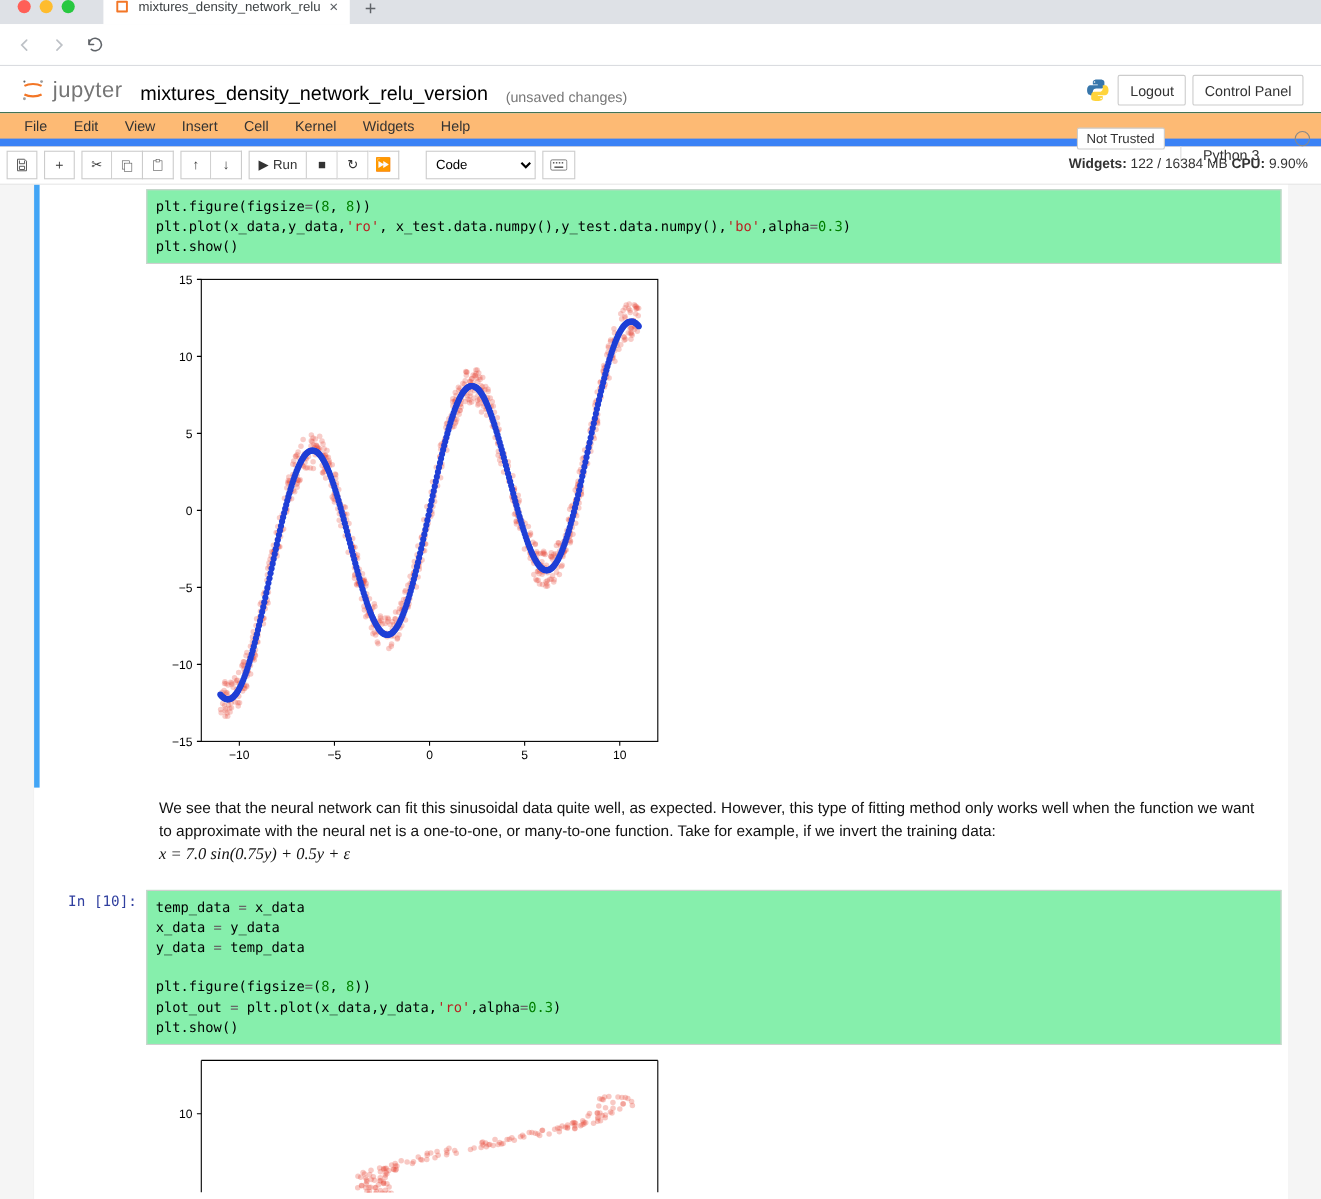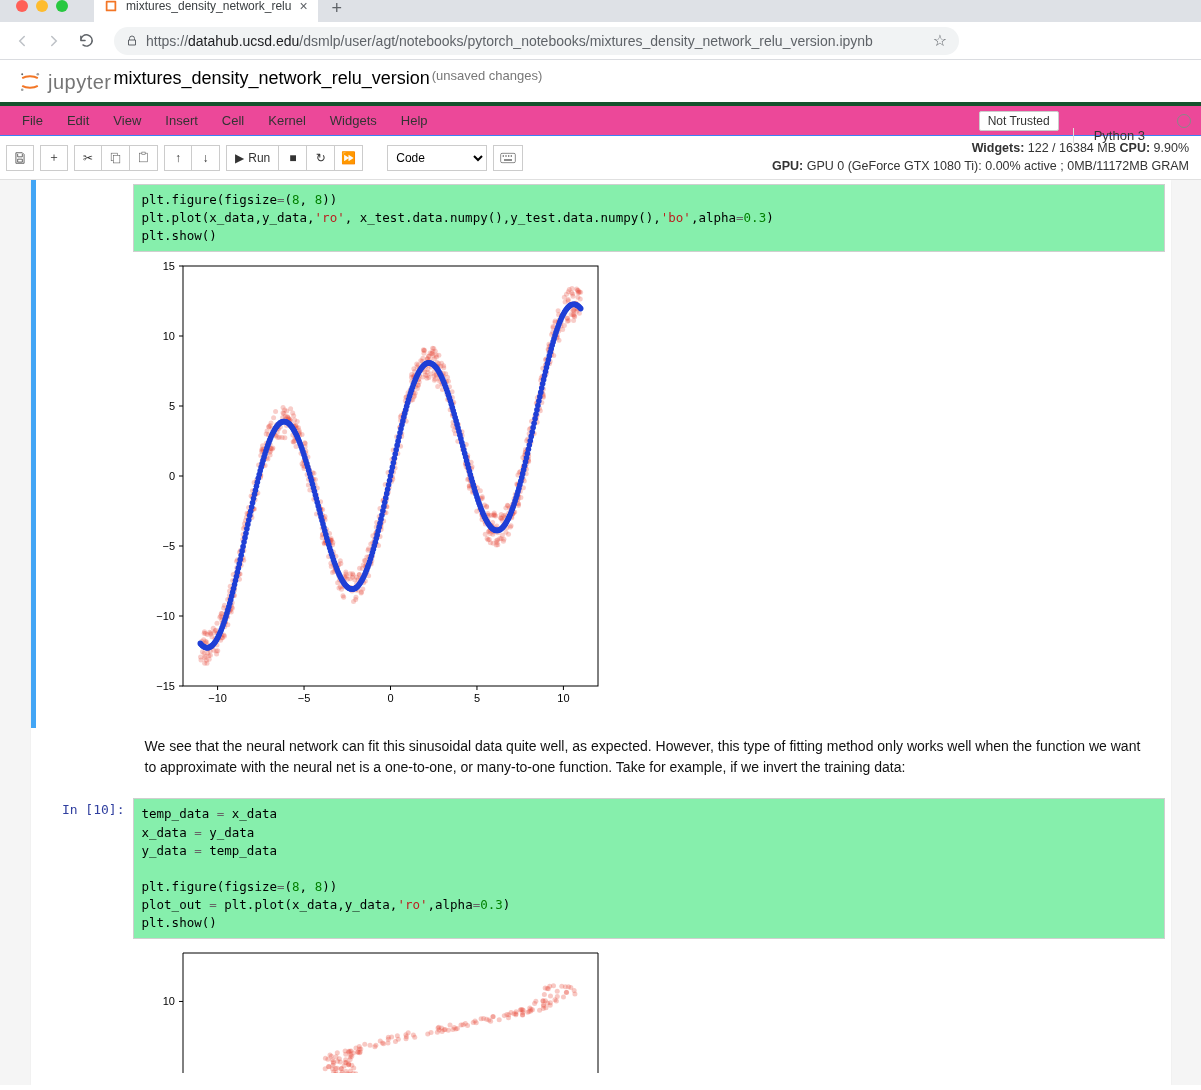--- a/index.html
+++ b/index.html
@@ -22,32 +22,32 @@
     .nav-btn { width: 28px; height: 28px; display: flex; align-items: center; justify-content: center; color: #5f6368; border-radius: 50%; cursor: pointer; }
     .nav-btn.disabled { color: #bdc1c6; }
     .url-field { flex: 1; height: 28px; background: #f1f3f4; border-radius: 14px; display: flex; align-items: center; padding: 0 12px; gap: 8px; font-size: 14px; color: #202124; margin: 0 6px 0 10px; max-width: 845px; }
     .lock { color: #5f6368; font-size: 12px; }
     .url-text { flex: 1; white-space: nowrap; overflow: hidden; color: #5f6368; }
     .url-text .host { color: #202124; }
     .star { color: #5f6368; font-size: 16px; cursor: pointer; }
 
     
     .jup-wrap { background: #fff; }
-    .jup-header { display: flex; align-items: flex-start; padding: 8px 16px 6px 16px; gap: 2px; border-bottom: 4px solid #14532d; }
+    .jup-header { display: flex; align-items: flex-end; padding: 8px 16px 6px 16px; gap: 16px; border-bottom: 1px solid #14532d; }
     .jup-logo { display: flex; align-items: center; gap: 4px; }
     .jup-logo-mark { width: 28px; height: 28px; display:flex; align-items:center; justify-content:center;}
     .jup-logo-text { font-size: 20px; color: #757575; letter-spacing: 0.5px; }
     .nb-name { font-size: 18px; color: #000; }
     .nb-status { font-size: 13px; color: #777; }
     .header-right { margin-left: auto; display: flex; gap: 6px; align-items: center; }
     .py-logo { width: 24px; height: 24px; }
     .hdr-btn { border: 1px solid #ccc; background: #fff; height: 28px; padding: 0 10px; font-size: 13px; color: #333; cursor: pointer; border-radius: 2px; }
 
     
-    .menubar { display: flex; align-items: center; padding: 0 10px; height: 30px; border-bottom: 1px solid #3b82f6; background: #ec4899; }
+    .menubar { display: flex; align-items: flex-start; padding: 0 10px; height: 30px; border-bottom: 7px solid #3b82f6; background: #fdba74; }
     .menu-item { padding: 0 12px; height: 100%; display: flex; align-items: center; font-size: 13px; color: #333; cursor: pointer; }
     .menu-right { margin-left: auto; display: flex; gap: 6px; align-items:center; }
     .trust-btn { border: 1px solid #ccc; padding: 2px 8px; font-size: 12px; color: #333; background:#fff; cursor:pointer; border-radius:2px; }
     .kernel-name { font-size: 13px; color: #333; padding: 0 20px; border-left: 1px solid #ddd; margin-left: 8px; margin-top: 30px; }
     .kernel-dot { width:14px; height:14px; border:1px solid #888; border-radius:50%; margin-left:6px; }
 
     
     .toolbar { display: flex; align-items: center; padding: 4px 6px; border-bottom: 1px solid #e0e0e0; gap: 2px; flex-wrap: nowrap; }
     .tgroup { display: flex; gap: 0; }
     .tbtn { border: 1px solid #ccc; background: #fff; min-width: 28px; height: 26px; padding: 0 6px; display: flex; align-items: center; justify-content: center; font-size: 12px; color: #333; cursor: pointer; }
@@ -109,47 +109,50 @@
   <div class="nav-btn disabled">
     <svg width="18" height="18" viewBox="0 0 24 24">
         <path d="M9 6l6 6-6 6" stroke="currentColor" stroke-width="2" fill="none" stroke-linecap="round"></path>
       </svg>
   </div>
   <div class="nav-btn">
     <svg width="17" height="17" viewBox="0 0 24 24">
         <path d="M4 12a8 8 0 1 1 3 6.2M4 12V6m0 6h6" stroke="currentColor" stroke-width="2" fill="none" stroke-linecap="round"></path>
       </svg>
   </div>
-  <div class="url-field">
-    <span class="lock">
-      <svg width="12" height="12" viewBox="0 0 24 24">
-          <path d="M7 10V7a5 5 0 0 1 10 0v3m-12 0h14v10H5V10z" stroke="#5f6368" stroke-width="2" fill="none"></path>
-        </svg>
-    </span>
-    <span class="url-text"><span>https://</span><span class="host">datahub.ucsd.edu</span><span>/dsmlp/user/agt/notebooks/pytorch_notebooks/mixtures_density_network_relu_version.ipynb</span></span>
-    <span class="star">☆</span>
-  </div>
 </div>
 
 <div class="jup-wrap">
   <div class="jup-header">
     <div class="jup-logo">
       <span class="jup-logo-mark">
         <svg width="26" height="26" viewBox="0 0 40 40">
             <path d="M8 14a16 8 0 0 1 24 0" stroke="#F37626" stroke-width="3" fill="none"></path>
             <path d="M8 26a16 8 0 0 0 24 0" stroke="#F37626" stroke-width="3" fill="none"></path>
             <circle cx="32" cy="8" r="2" fill="#9E9E9E"></circle>
             <circle cx="8" cy="32" r="2" fill="#9E9E9E"></circle>
             <circle cx="8" cy="8" r="1.5" fill="#616161"></circle>
           </svg>
       </span>
       <span class="jup-logo-text">jupyter</span>
     </div>
     <span class="nb-name">mixtures_density_network_relu_version</span>
     <span class="nb-status">(unsaved changes)</span>
+    <div class="header-right">
+      <span>
+        <svg class="py-logo" viewBox="0 0 32 32">
+            <path d="M15 3c-5 0-5 3-5 3v3h6v1H7s-4 0-4 6 4 6 4 6h3v-4s0-4 4-4h6s4 0 4-4V6s0-3-5-3h-4z" fill="#3776AB"></path>
+            <circle cx="12" cy="6" r="1" fill="#fff"></circle>
+            <path d="M17 29c5 0 5-3 5-3v-3h-6v-1h9s4 0 4-6-4-6-4-6h-3v4s0 4-4 4h-6s-4 0-4 4v4s0 3 5 3h4z" fill="#FFD43B"></path>
+            <circle cx="20" cy="26" r="1" fill="#fff"></circle>
+          </svg>
+      </span>
+      <button class="hdr-btn">Logout</button>
+      <button class="hdr-btn">Control Panel</button>
+    </div>
   </div>
 
   <div class="menubar">
     <div class="menu-item">File</div>
     <div class="menu-item">Edit</div>
     <div class="menu-item">View</div>
     <div class="menu-item">Insert</div>
     <div class="menu-item">Cell</div>
     <div class="menu-item">Kernel</div>
     <div class="menu-item">Widgets</div>
@@ -224,21 +227,20 @@
             <rect x="4" y="4" width="2" height="2" fill="#555"></rect>
             <rect x="8" y="4" width="2" height="2" fill="#555"></rect>
             <rect x="12" y="4" width="2" height="2" fill="#555"></rect>
             <rect x="16" y="4" width="2" height="2" fill="#555"></rect>
             <rect x="6" y="10" width="12" height="2" fill="#555"></rect>
           </svg>
         </button>
       </div>
     <div class="mem-info">
       <div><b>Widgets:</b><span> 122 / 16384 MB </span><b>CPU:</b><span> 9.90%</span></div>
-      <div><b>GPU:</b><span> GPU 0 (GeForce GTX 1080 Ti): 0.00% active ; 0MB/11172MB GRAM</span></div>
     </div>
   </div>
 
   <div class="notebook-bg">
     <div class="notebook">
 
       <div class="cell selected">
         <div class="cell-flex">
           <div class="prompt"></div>
           <div class="input-area">
@@ -1579,20 +1581,21 @@
                 <circle cx="446.7572916666667" cy="51.48775621460021" r="2.8" fill="#1f3fd6"></circle>
                 <circle cx="447.70833333333337" cy="52.5847873965447" r="2.8" fill="#1f3fd6"></circle>
               </svg>
           </div>
         </div>
       </div>
 
       <div class="cell">
         <div class="md-cell">
           <span>We see that the neural network can fit this sinusoidal data quite well, as expected. However, this type of fitting method only works well when the function we want to approximate with the neural net is a one-to-one, or many-to-one function. Take for example, if we invert the training data:</span>
+          <div class="math">x = 7.0 sin(0.75y) + 0.5y + ε</div>
         </div>
       </div>
 
       <div class="cell">
         <div class="cell-flex">
           <div class="prompt">In [10]:</div>
           <div class="input-area">
             <pre class="code-box">temp_data <span class="op">=</span> x_data
 x_data <span class="op">=</span> y_data
 y_data <span class="op">=</span> temp_data

